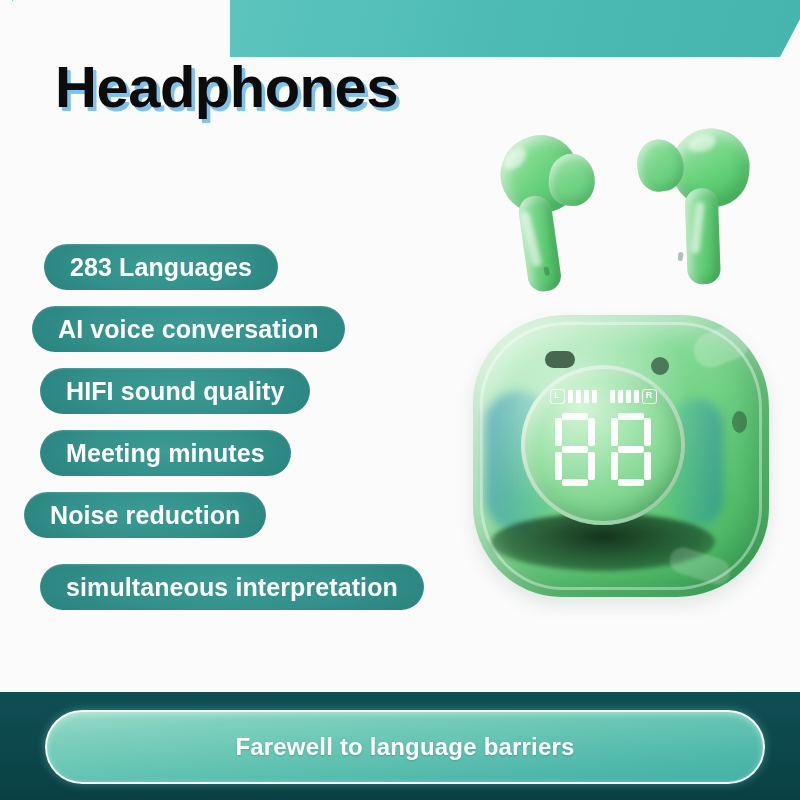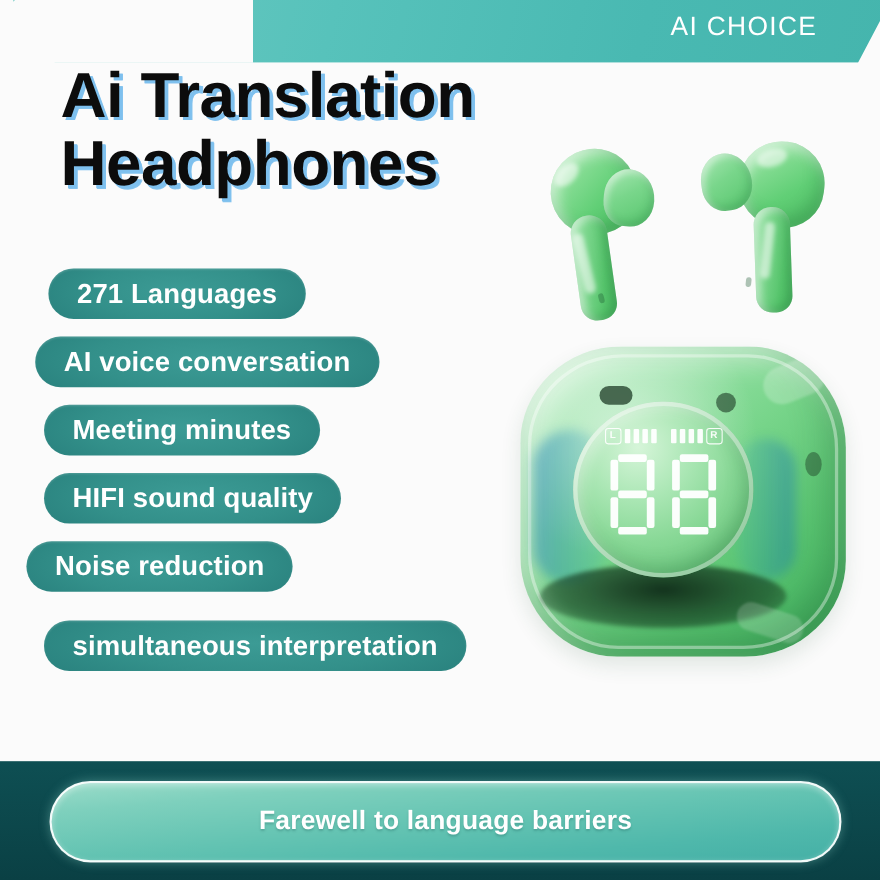--- a/index.html
+++ b/index.html
@@ -413,43 +413,41 @@
     text-shadow: 0 1px 2px rgba(20,80,75,0.25);
   }
 </style>
 </head>
 <body>
 
 <div id="poster">
 
   <div class="header-banner"></div>
   <div class="header-banner-curve"></div>
-  <div class="banner-label">AI CHOICE</div>
 
   <div class="title-block">
-    <div class="title-line">Ai Translation</div>
     <div class="title-line">Headphones</div>
   </div>
 
   <div class="features">
 
     <div class="pill-row r1">
-      <span class="pill">271 Languages</span>
+      <span class="pill">283 Languages</span>
     </div>
 
     <div class="pill-row r2">
       <span class="pill">AI voice conversation</span>
     </div>
 
+    <div class="pill-row r4">
+      <span class="pill">HIFI sound quality</span>
+    </div>
+
     <div class="pill-row r3">
       <span class="pill">Meeting minutes</span>
-    </div>
-
-    <div class="pill-row r4">
-      <span class="pill">HIFI sound quality</span>
     </div>
 
     <div class="pill-row r5">
       <span class="pill">Noise reduction</span>
     </div>
 
     <div class="pill-row r6">
       <span class="pill lower">simultaneous interpretation</span>
     </div>
 

